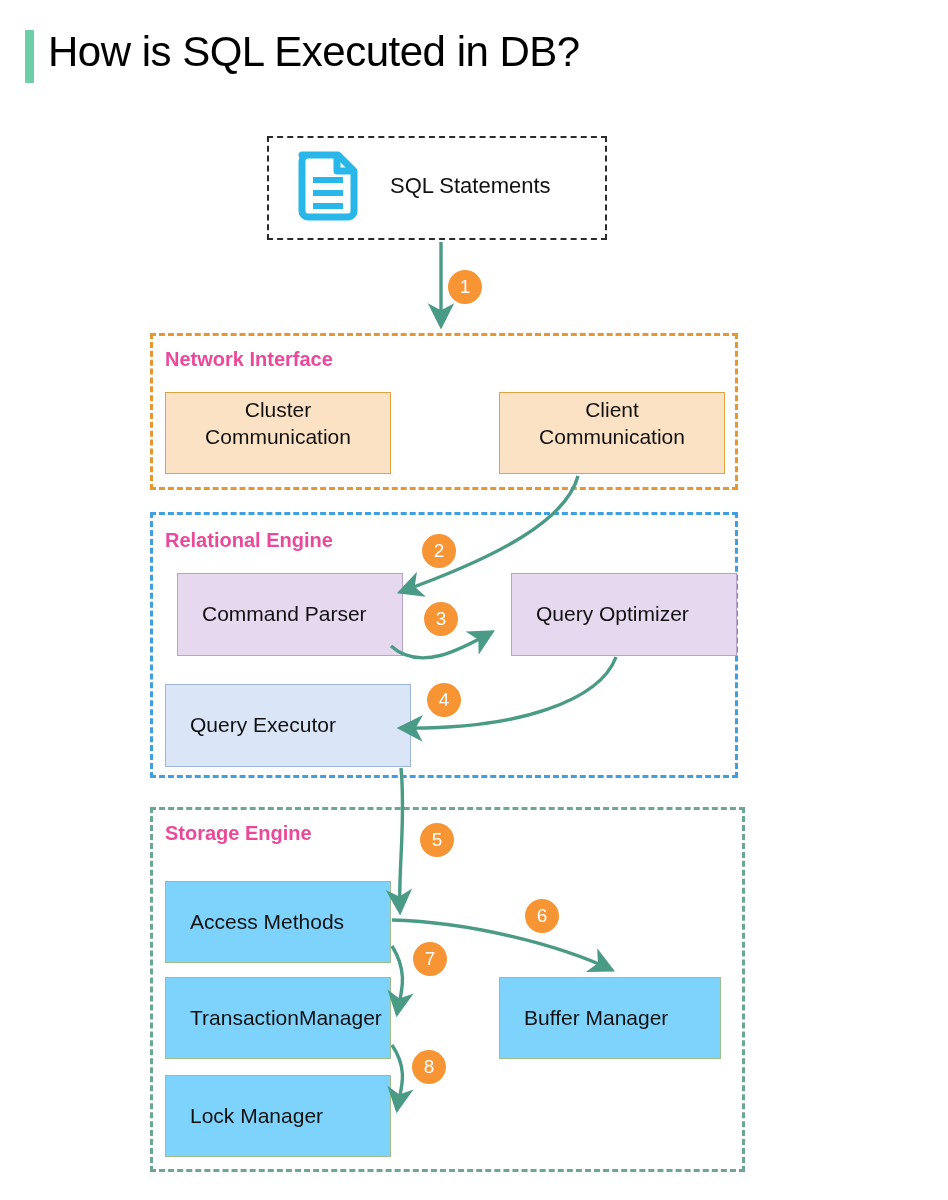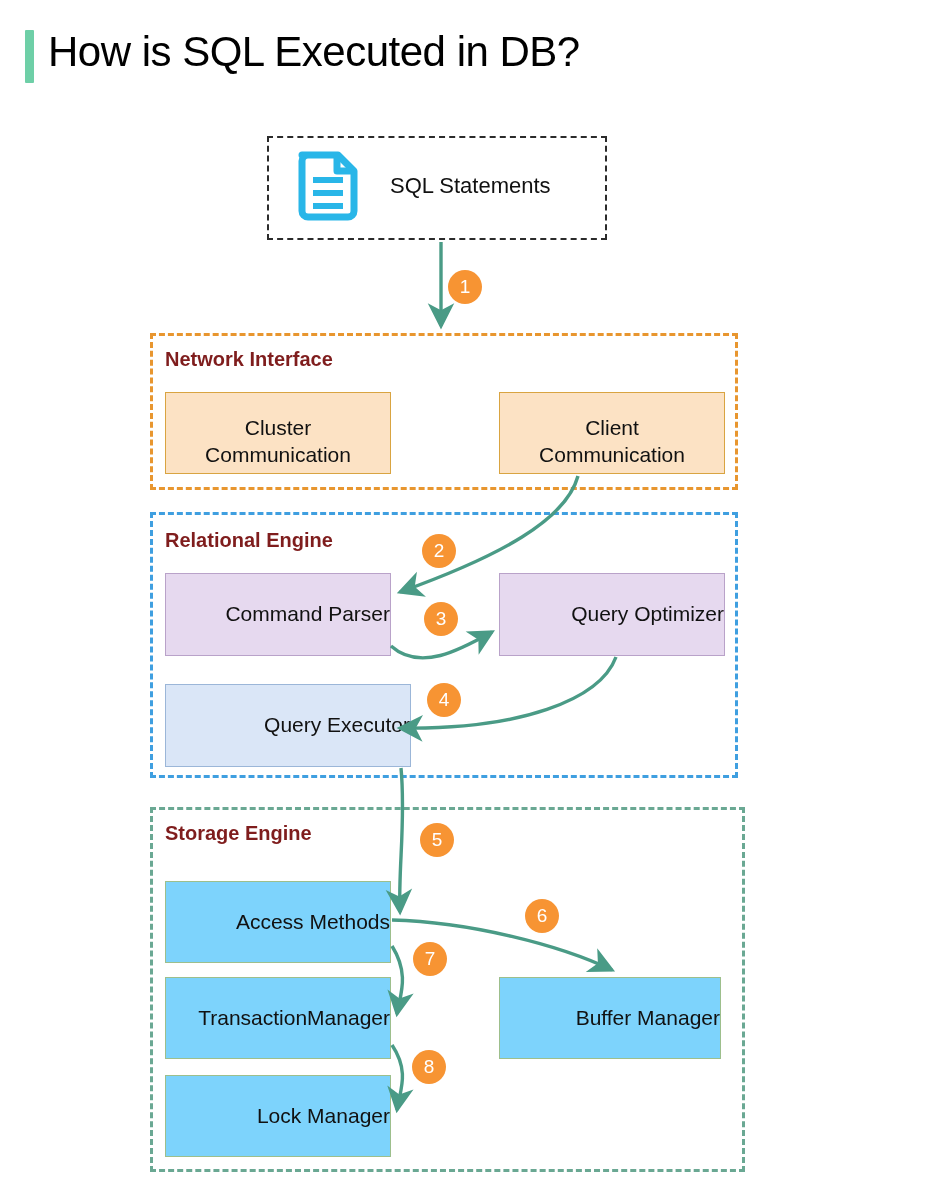--- a/index.html
+++ b/index.html
@@ -56,54 +56,55 @@
     letter-spacing: -0.4px;
     white-space: nowrap;
   }
 
   
   .node {
     position: absolute;
     box-sizing: border-box;
     display: flex;
     align-items: center;
-    justify-content: flex-end;
+    justify-content: flex-start;
     text-align: center;
     font-size: 21px;
     color: #111111;
     line-height: 1.28;
-    padding: 4px 0;
+    padding: 4px 24px;
   }
   .node-orange {
     background: #fce2c4;
     border: 1.5px solid #d9a441;
   }
   .node-purple {
     background: #e6d9ef;
     border: 1.5px solid #b9a2c9;
+    margin-left: 12px;
   }
   .node-blue {
     background: #dae6f7;
     border: 1.5px solid #9bb6d8;
   }
   .node-green {
     background: #7dd3fc;
     border: 1.5px solid #9dbf8c;
   }
 
   
   .group {
     position: absolute;
     box-sizing: border-box;
   }
   .group-title {
     position: absolute;
     font-size: 20px;
     font-weight: bold;
-    color: #7f1d1d;
+    color: #ec4899;
     white-space: nowrap;
   }
   .g-source { border: 2px dashed #2b2b2b; }
   .g-network { border: 3px dashed #e8962f; }
   .g-relational { border: 3px dashed #3f9fe0; }
   .g-storage { border: 3px dashed #6aa893; }
 
   
   .sql-icon {
     position: absolute;

